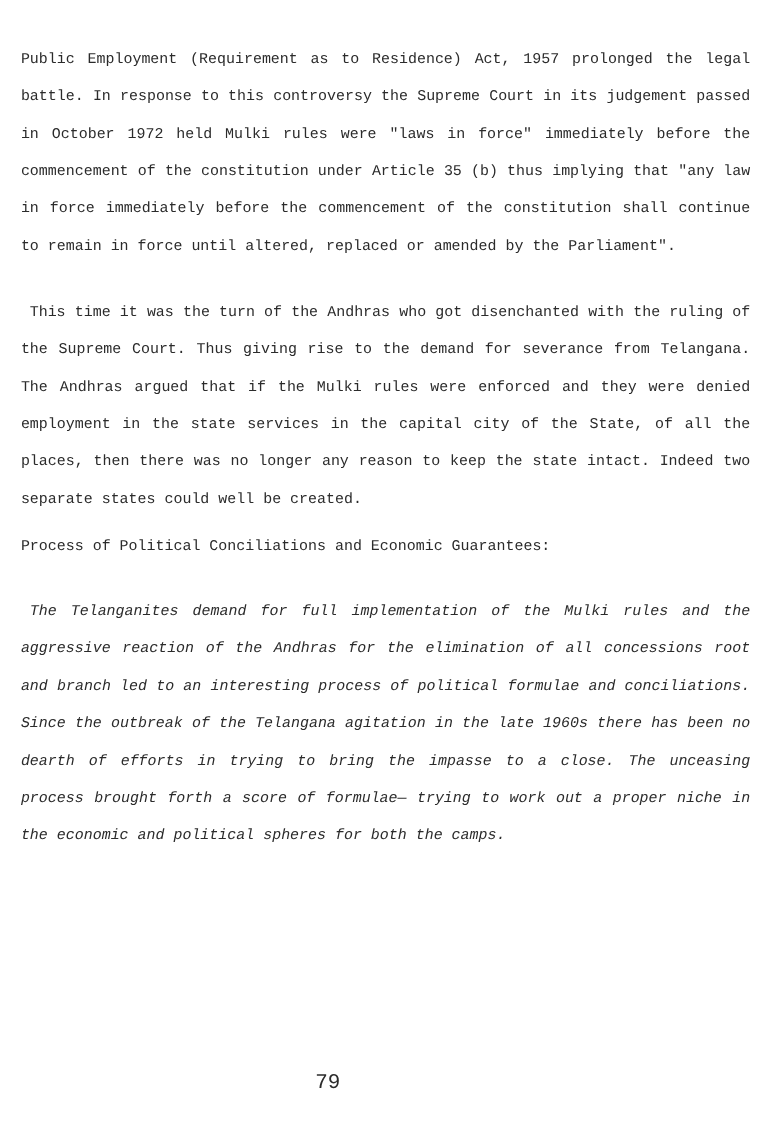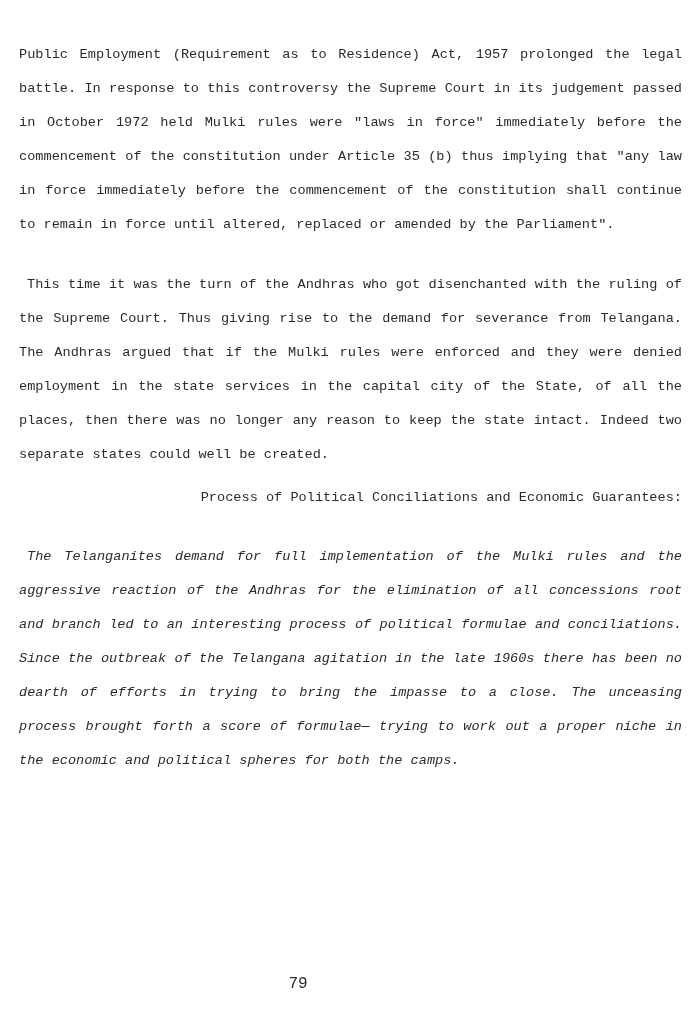--- a/index.html
+++ b/index.html
@@ -45,39 +45,39 @@
   }
 
   
 
   .para + .para {
     margin-top: 26px;
   }
 
   .para.heading-para {
     margin-top: 9px;
-    text-align: right;
+    text-align: left;
   }
 
   .para.heading-follow {
     margin-top: 25px;
     font-style: italic;
   }
 
   .para.indent-first {
     text-indent: 8px;
   }
 
   .page-number {
     position: absolute;
     left: 0;
     right: 0;
     top: 975px;
     text-align: center;
-    font-size: 16px;
+    font-size: 19px;
     line-height: 18px;
     color: #2b2b2b;
   }
 </style>
 </head>
 <body>
 
 <div class="page">
 
   <div class="text-column">

